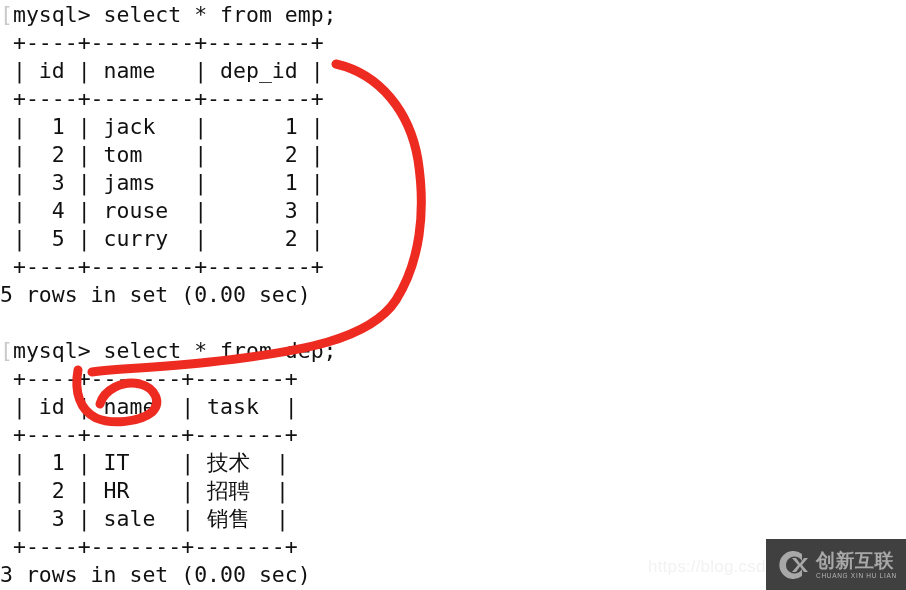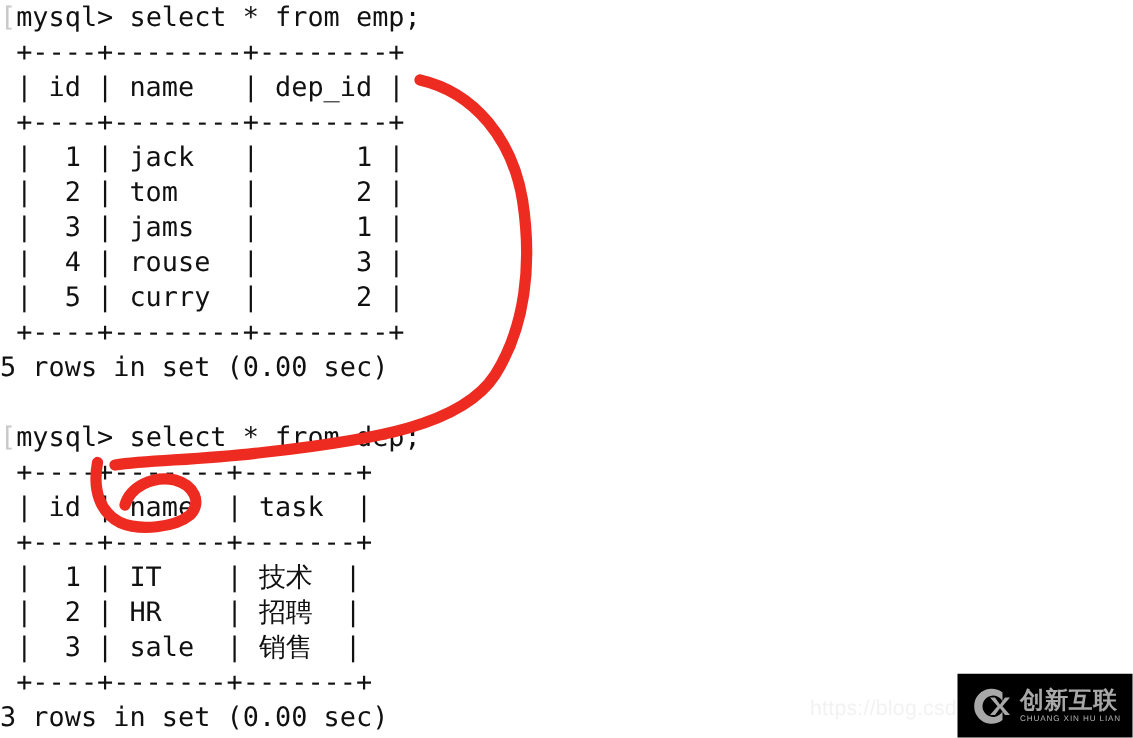--- a/index.html
+++ b/index.html
@@ -60,21 +60,21 @@
     color: #f2f2f2;
     letter-spacing: 0.2px;
     white-space: nowrap;
   }
   #wm-logo {
     position: absolute;
     left: 766px;
     top: 539px;
     width: 140px;
     height: 51px;
-    background: #000000;
+    background: #404040;
     display: flex;
     align-items: center;
     padding-left: 6px;
     box-sizing: border-box;
   }
   #wm-logo .mark {
     flex: 0 0 auto;
     margin-right: 4px;
   }
   #wm-logo .wm-text {

